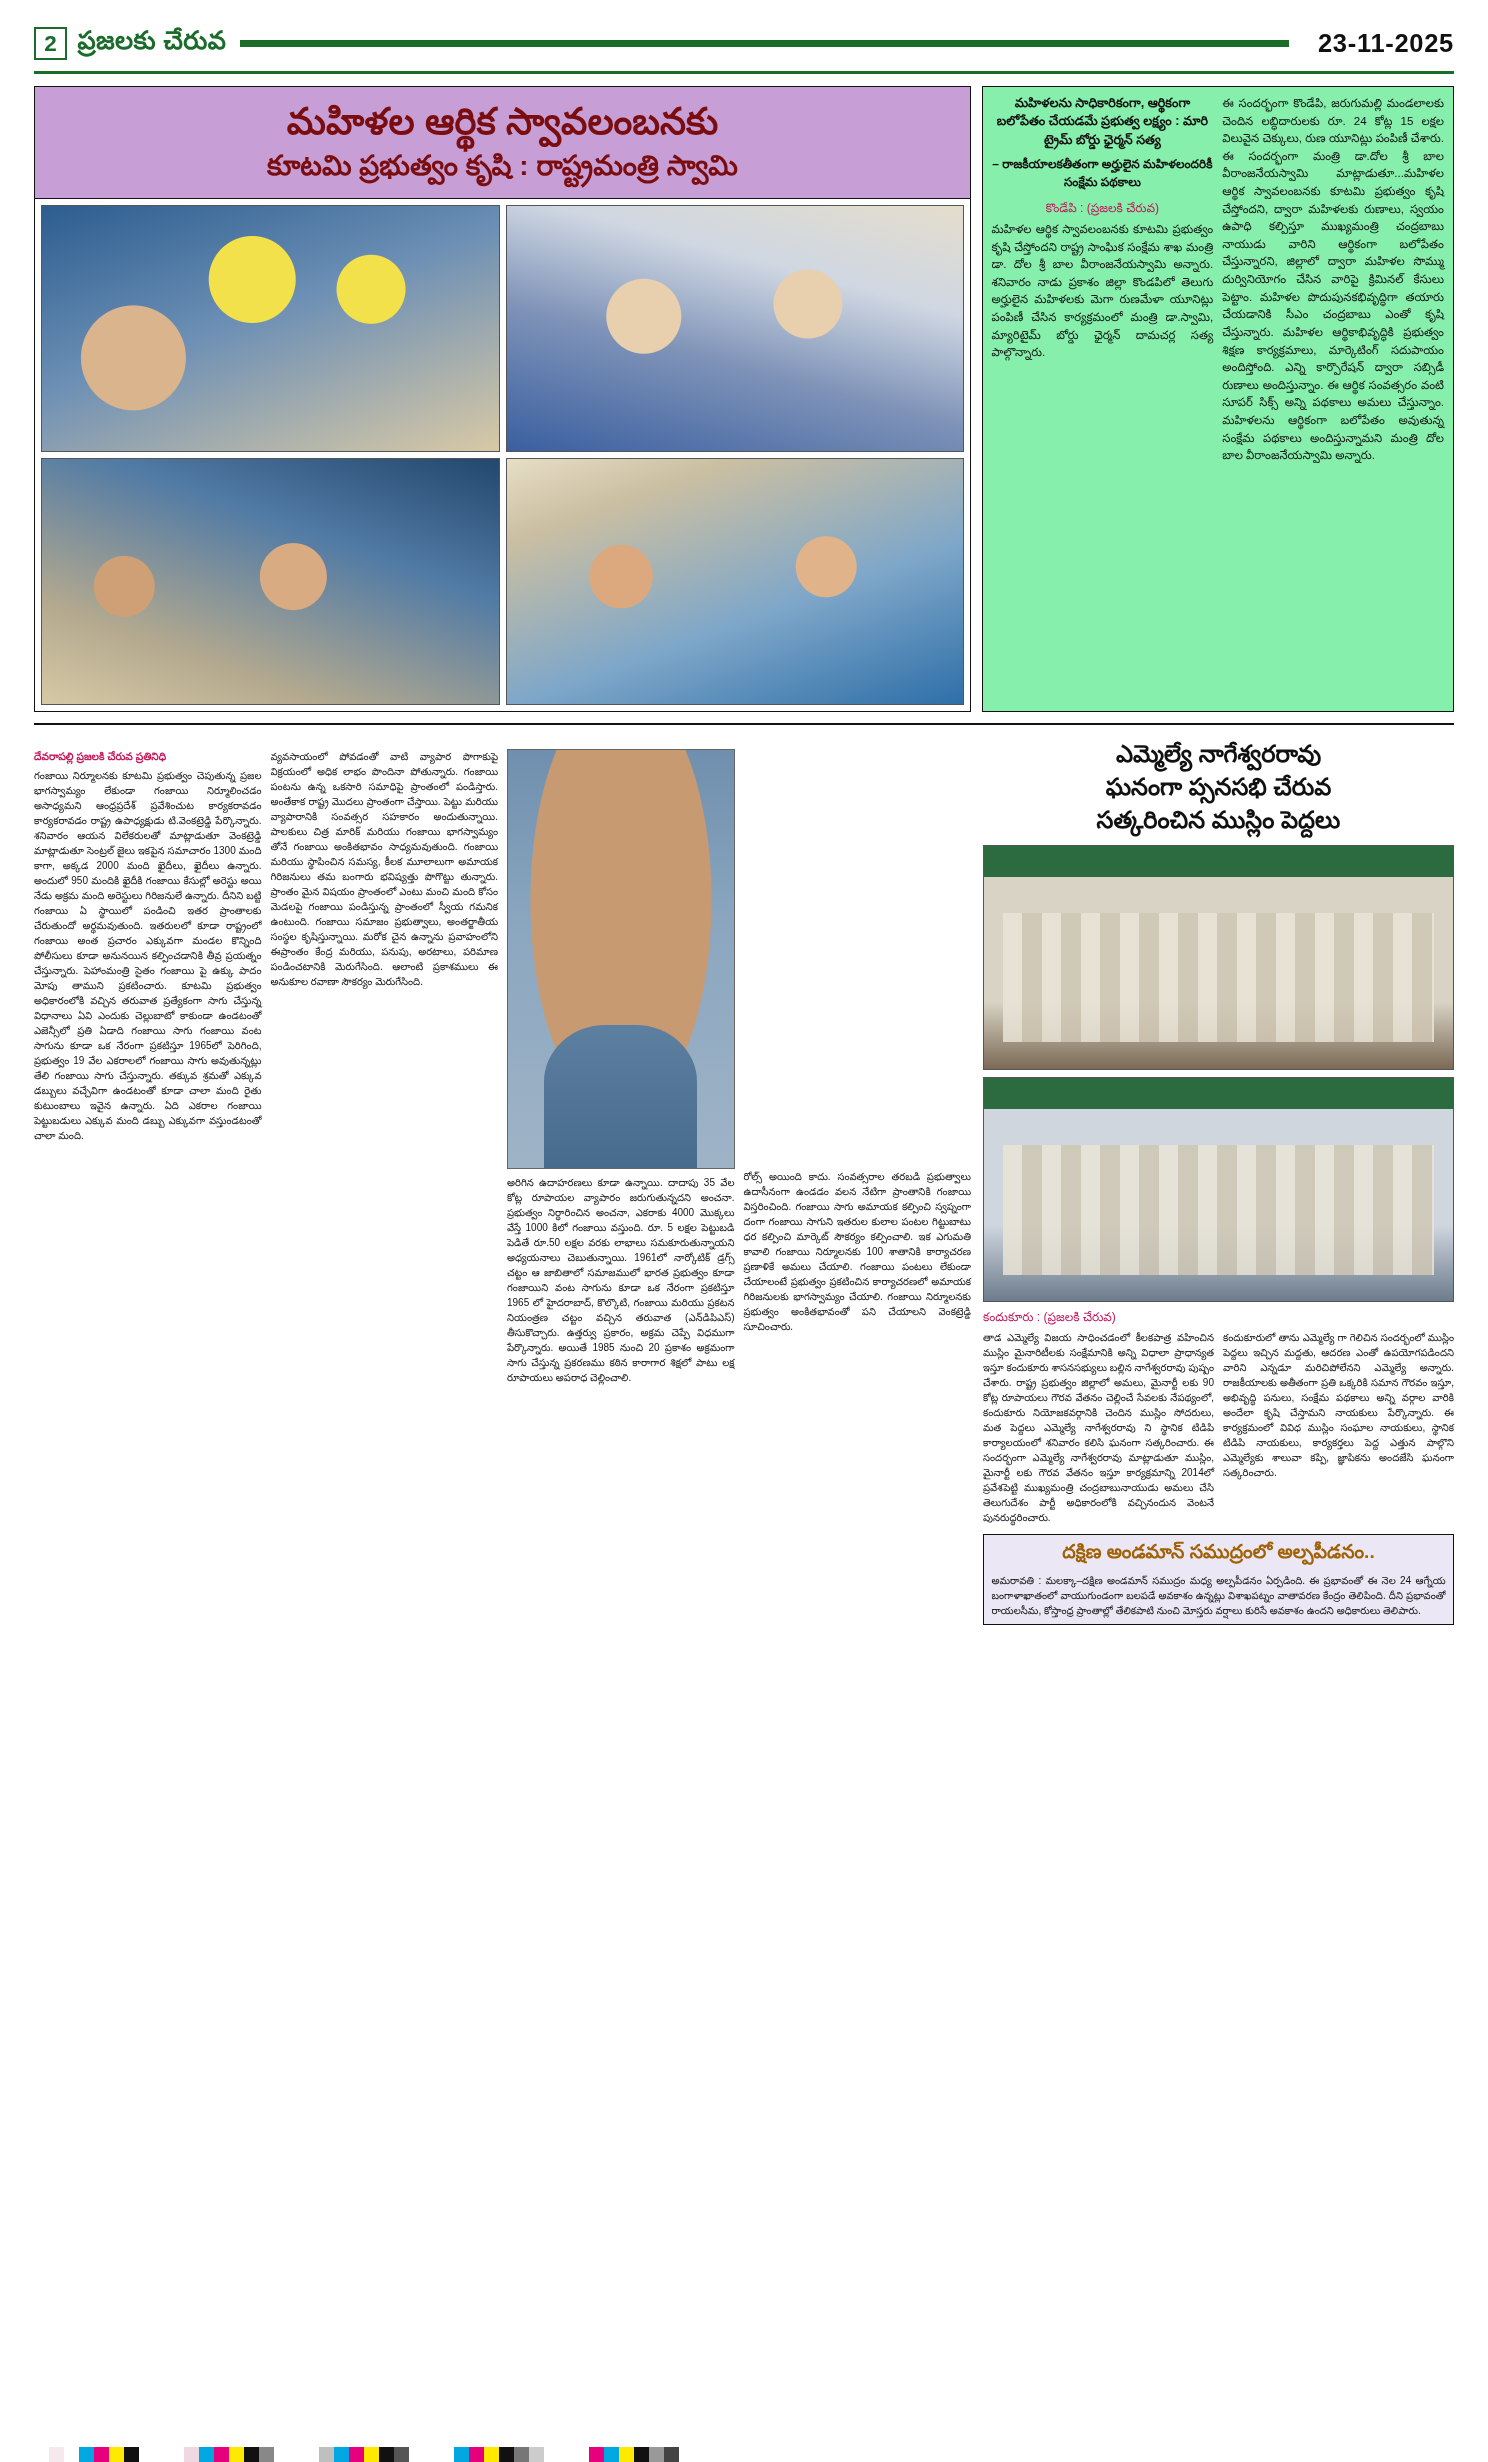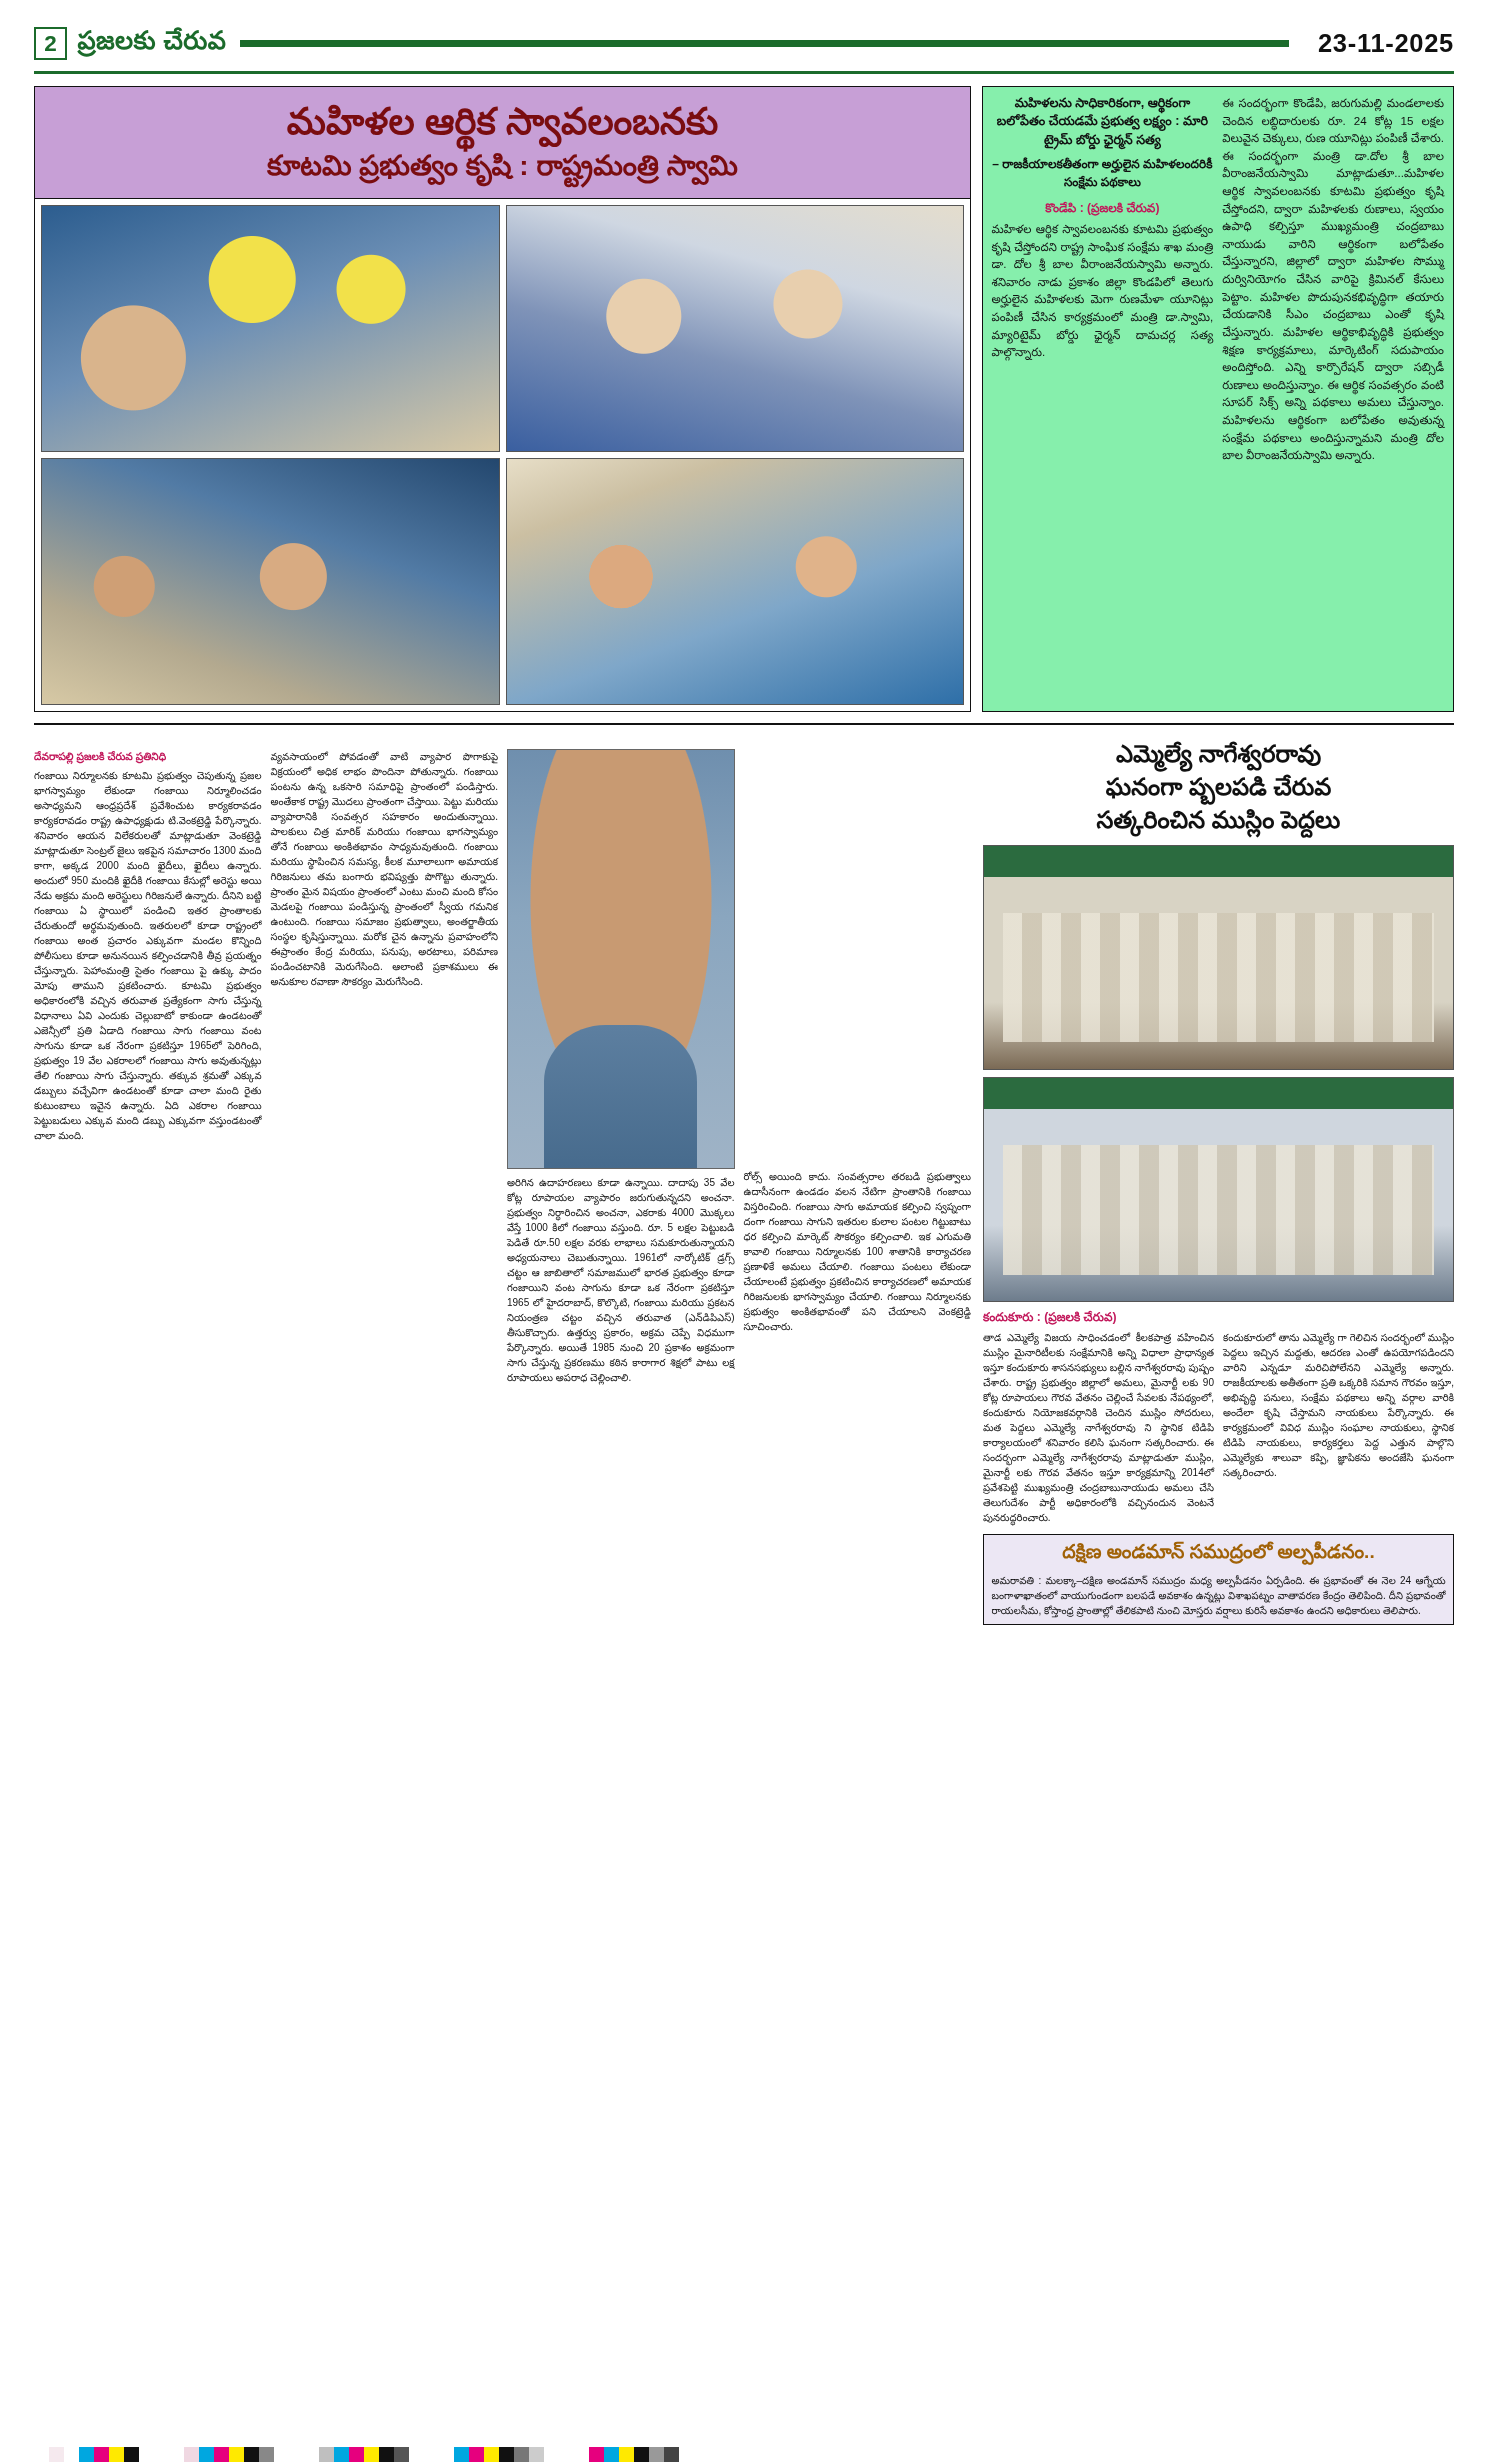--- a/index.html
+++ b/index.html
@@ -149,21 +149,21 @@
   .tr-sub {
     font-size:12px;
     font-weight:bold;
     text-align:center;
     line-height:1.5;
     margin-top:6px;
     color:#111;
   }
   .dateline {
     font-size:12px;
-    font-weight:bold;
+    font-weight:normal;
     color:#c2185b;
     margin:7.5px 0 3px 0;
   }
 
   
   .hr-thick {
     margin:10.5px 34px 0 34px;
     border-top:2.2px solid #111;
   }
 
@@ -350,21 +350,21 @@
         </div>
         <div class="col">
           <div style="height:420px"></div>
           <p>రోల్స్ అయింది కాదు. సంవత్సరాల తరబడి ప్రభుత్వాలు ఉదాసీనంగా ఉండడం వలన నేటిగా ప్రాంతానికి గంజాయి విస్తరించింది. గంజాయి సాగు అమాయక కల్పించి స్వప్నంగా దంగా గంజాయి సాగుని ఇతరుల కులాల పంటల గిట్టుబాటు ధర కల్పించి మార్కెట్ సౌకర్యం కల్పించాలి. ఇక ఎగుమతి కావాలి గంజాయి నిర్మూలనకు 100 శాతానికి కార్యాచరణ ప్రణాళికే అమలు చేయాలి. గంజాయి పంటలు లేకుండా చేయాలంటే ప్రభుత్వం ప్రకటించిన కార్యాచరణలో అమాయక గిరిజనులకు భాగస్వామ్యం చేయాలి. గంజాయి నిర్మూలనకు ప్రభుత్వం అంకితభావంతో పని చేయాలని వెంకట్రెడ్డి సూచించారు.</p>
         </div>
       </div>
     </div>
 
     <div class="mid-right">
       <div class="right-head" style="white-space:pre-line">ఎమ్మెల్యే నాగేశ్వరరావు
-ఘనంగా ప్బలపడి చేరువ
+ఘనంగా ప్సనసభి చేరువ
 సత్కరించిన ముస్లిం పెద్దలు</div>
       <div class="rphoto rph1"></div>
       <div class="rphoto rph2"></div>
       <div class="dateline">కందుకూరు : (ప్రజలకి చేరువ)</div>
       <div class="rcols">
         <div class="col">తాడ ఎమ్మెల్యే విజయ సాధించడంలో కీలకపాత్ర వహించిన ముస్లిం మైనారిటీలకు సంక్షేమానికి అన్ని విధాలా ప్రాధాన్యత ఇస్తూ కందుకూరు శాసనసభ్యులు బల్లిన నాగేశ్వరరావు పుష్పం చేశారు. రాష్ట్ర ప్రభుత్వం జిల్లాలో అమలు, మైనార్టీ లకు 90 కోట్ల రూపాయలు గౌరవ వేతనం చెల్లించే సేవలకు నేపథ్యంలో, కందుకూరు నియోజకవర్గానికి చెందిన ముస్లిం సోదరులు, మత పెద్దలు ఎమ్మెల్యే నాగేశ్వరరావు ని స్థానిక టిడిపి కార్యాలయంలో శనివారం కలిసి ఘనంగా సత్కరించారు. ఈ సందర్భంగా ఎమ్మెల్యే నాగేశ్వరరావు మాట్లాడుతూ ముస్లిం, మైనార్టీ లకు గౌరవ వేతనం ఇస్తూ కార్యక్రమాన్ని 2014లో ప్రవేశపెట్టి ముఖ్యమంత్రి చంద్రబాబునాయుడు అమలు చేసి తెలుగుదేశం పార్టీ అధికారంలోకి వచ్చినందున వెంటనే పునరుద్ధరించారు.</div>
         <div class="col">కందుకూరులో తాను ఎమ్మెల్యే గా గెలిచిన సందర్భంలో ముస్లిం పెద్దలు ఇచ్చిన మద్దతు, ఆదరణ ఎంతో ఉపయోగపడిందని వారిని ఎన్నడూ మరిచిపోలేనని ఎమ్మెల్యే అన్నారు. రాజకీయాలకు అతీతంగా ప్రతి ఒక్కరికి సమాన గౌరవం ఇస్తూ, అభివృద్ధి పనులు, సంక్షేమ పథకాలు అన్ని వర్గాల వారికి అందేలా కృషి చేస్తామని నాయకులు పేర్కొన్నారు. ఈ కార్యక్రమంలో వివిధ ముస్లిం సంఘాల నాయకులు, స్థానిక టిడిపి నాయకులు, కార్యకర్తలు పెద్ద ఎత్తున పాల్గొని ఎమ్మెల్యేకు శాలువా కప్పి, జ్ఞాపికను అందజేసి ఘనంగా సత్కరించారు.</div>
       </div>
 
       <div class="boxed">

